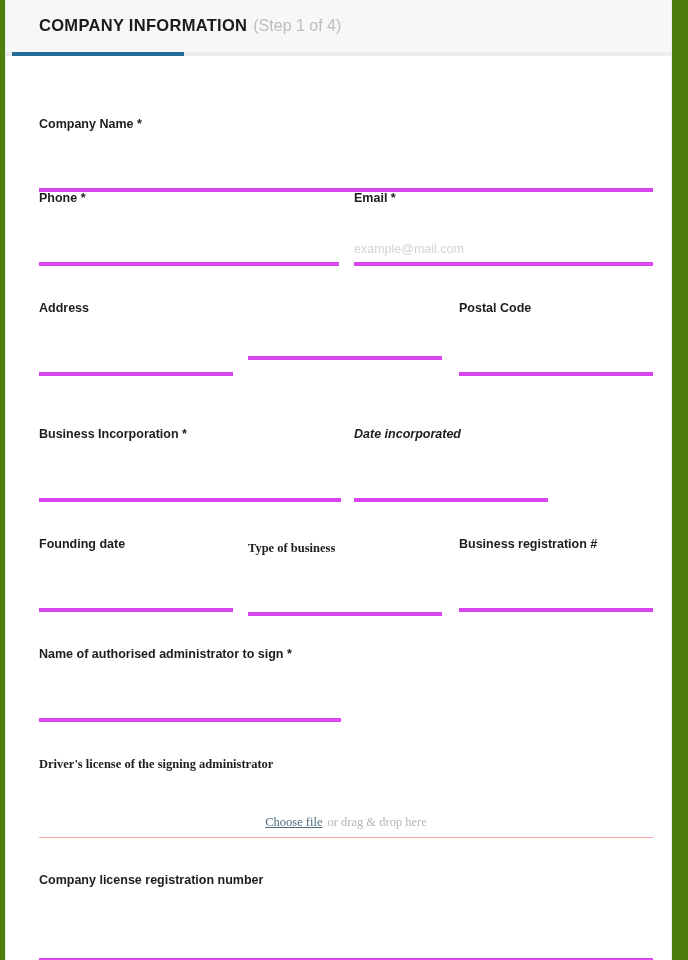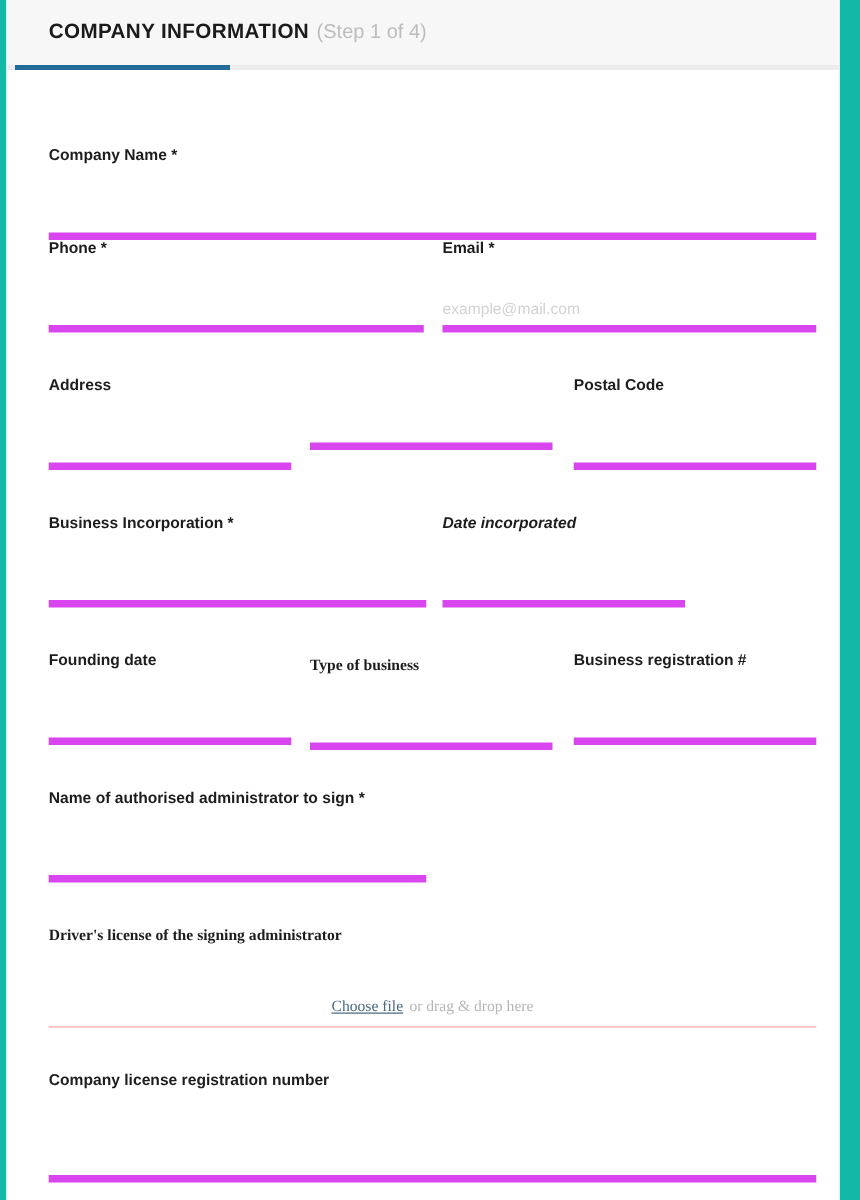--- a/index.html
+++ b/index.html
@@ -11,21 +11,21 @@
     width: 688px;
     height: 960px;
     font-family: "Liberation Sans", sans-serif;
     overflow: hidden;
   }
 
   .page {
     position: relative;
     width: 688px;
     height: 960px;
-    background: #14b8a6;
+    background: #4d7c0f;
     box-sizing: border-box;
   }
 
   
   .card {
     position: absolute;
     left: 5px;
     top: 0;
     width: 667px;
     height: 960px;
@@ -104,21 +104,21 @@
     font-size: 12.5px;
     font-weight: bold;
     color: #1d1d1d;
     line-height: 16px;
     white-space: nowrap;
   }
 
   .field-input {
     position: relative;
     height: 34px;
-    border-bottom: 6px solid #d946ef;
+    border-bottom: 4px solid #d946ef;
     box-sizing: border-box;
   }
 
   .field-placeholder {
     position: absolute;
     left: 0;
     bottom: 6px;
     font-size: 12.5px;
     color: #d3d3d3;
     white-space: nowrap;
@@ -206,21 +206,21 @@
           </div>
         </div>
         <div class="field" style="left:453px; top:0px; width:194px;">
           <div class="field-label">Postal Code</div>
           <div class="field-input" style="margin-top:26px;">
             <span class="field-placeholder"></span>
           </div>
         </div>
       </div>
 
-      <div class="row" style="height:110px;">
+      <div class="row" style="height:110px;margin-top:16px;">
         <div class="field" style="left:33px; top:0px; width:302px;">
           <div class="field-label">Business Incorporation *</div>
           <div class="field-input" style="margin-top:26px;">
             <span class="field-placeholder"></span>
           </div>
         </div>
         <div class="field" style="left:348px; top:0px; width:194px;font-style:italic;">
           <div class="field-label">Date incorporated</div>
           <div class="field-input" style="margin-top:26px;">
             <span class="field-placeholder"></span>

